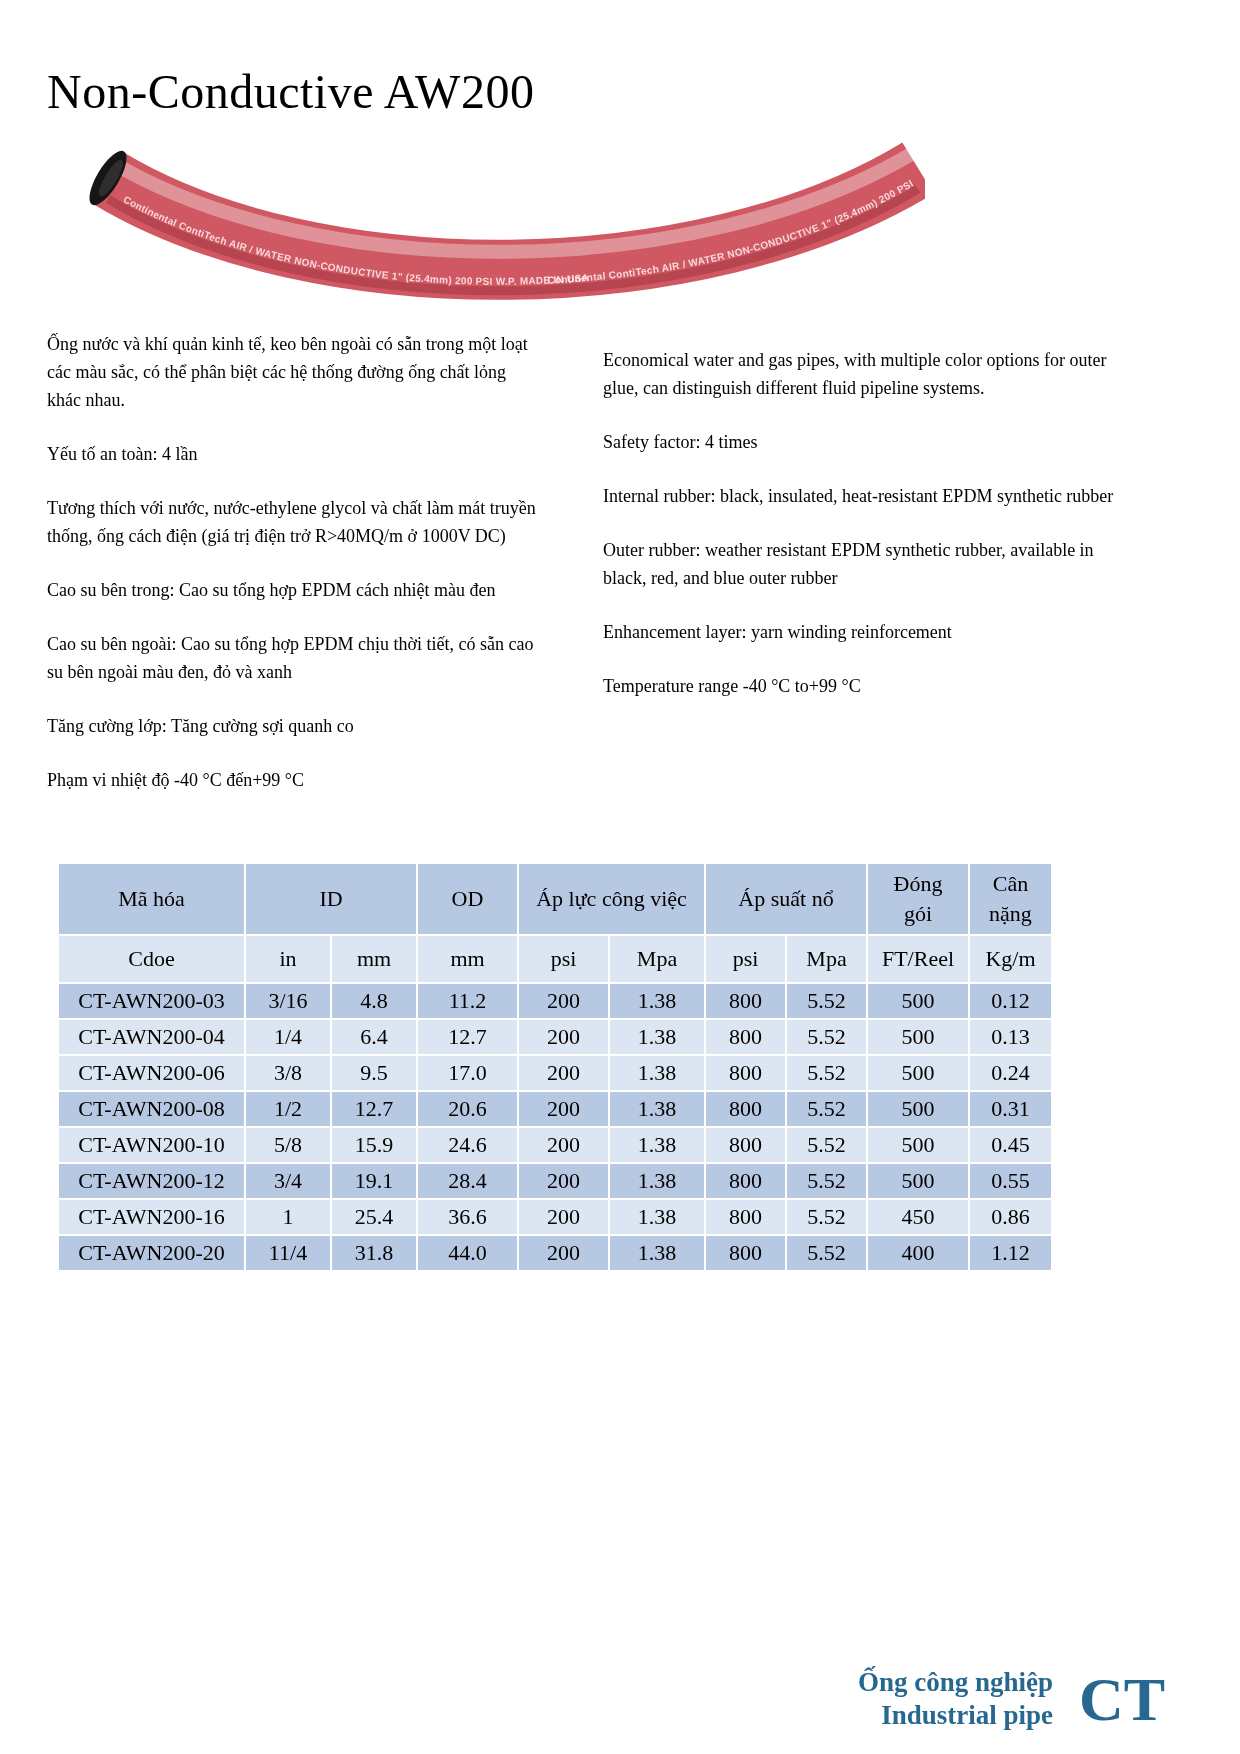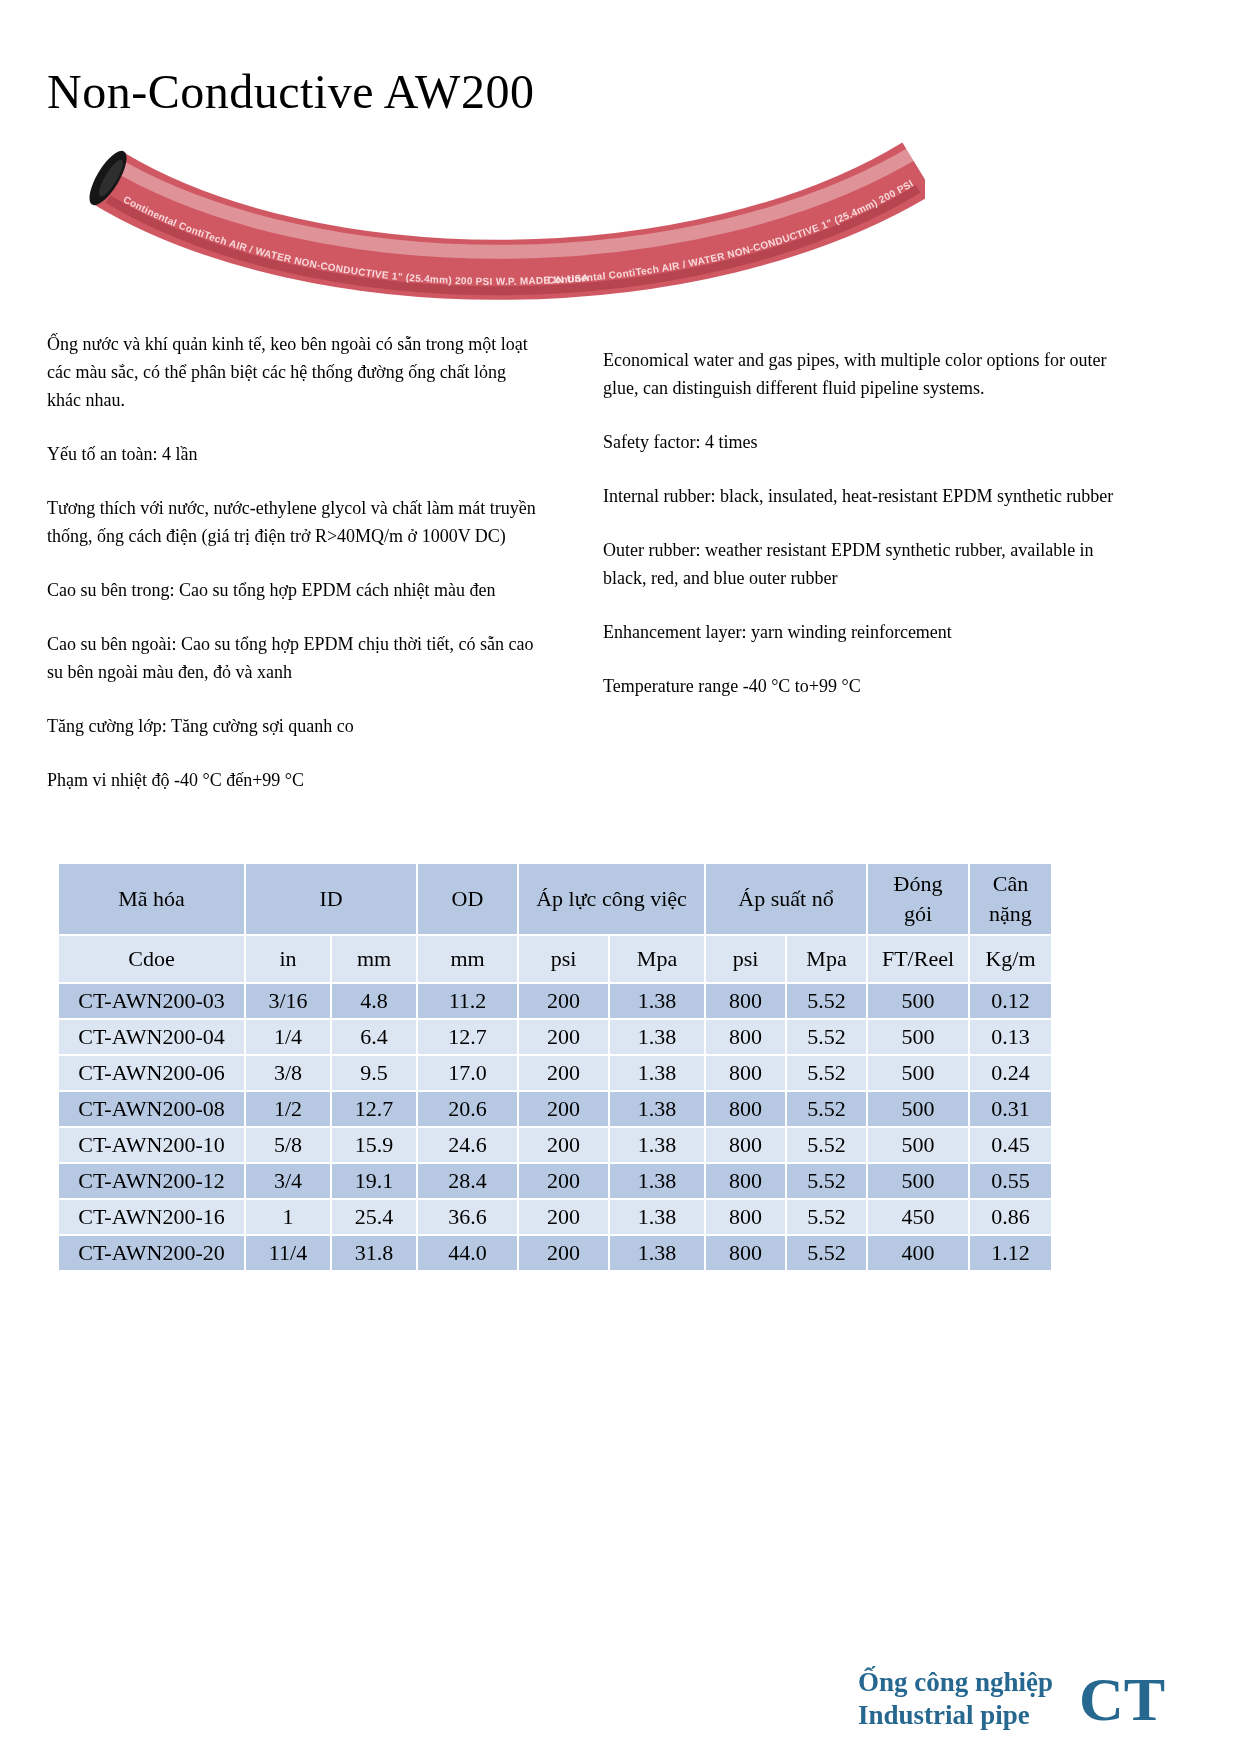--- a/index.html
+++ b/index.html
@@ -43,21 +43,21 @@
   tr.band-light th, tr.band-light td { background:var(--band-light); }
   tr.group-row th { height:66px; line-height:30px; }
   tr.units-row th { height:42px; }
   table.spec tbody td { height:30px; line-height:26px; }
 
   .footer {
     position:absolute; left:858px; top:1666px;
     display:flex; align-items:center; gap:26px; color:#26688f;
   }
   .footer-text {
-    text-align:left; font-weight:700;
+    text-align:right; font-weight:700;
     font-size:27px; line-height:33px;
   }
   .footer-logo {
     font-size:62px; line-height:62px; font-weight:700;
     font-family:"Liberation Serif", serif;
   }
 </style>
 </head>
 <body style="--band-dark: #b7c9e2; --band-light: #dce6f2;">
 

